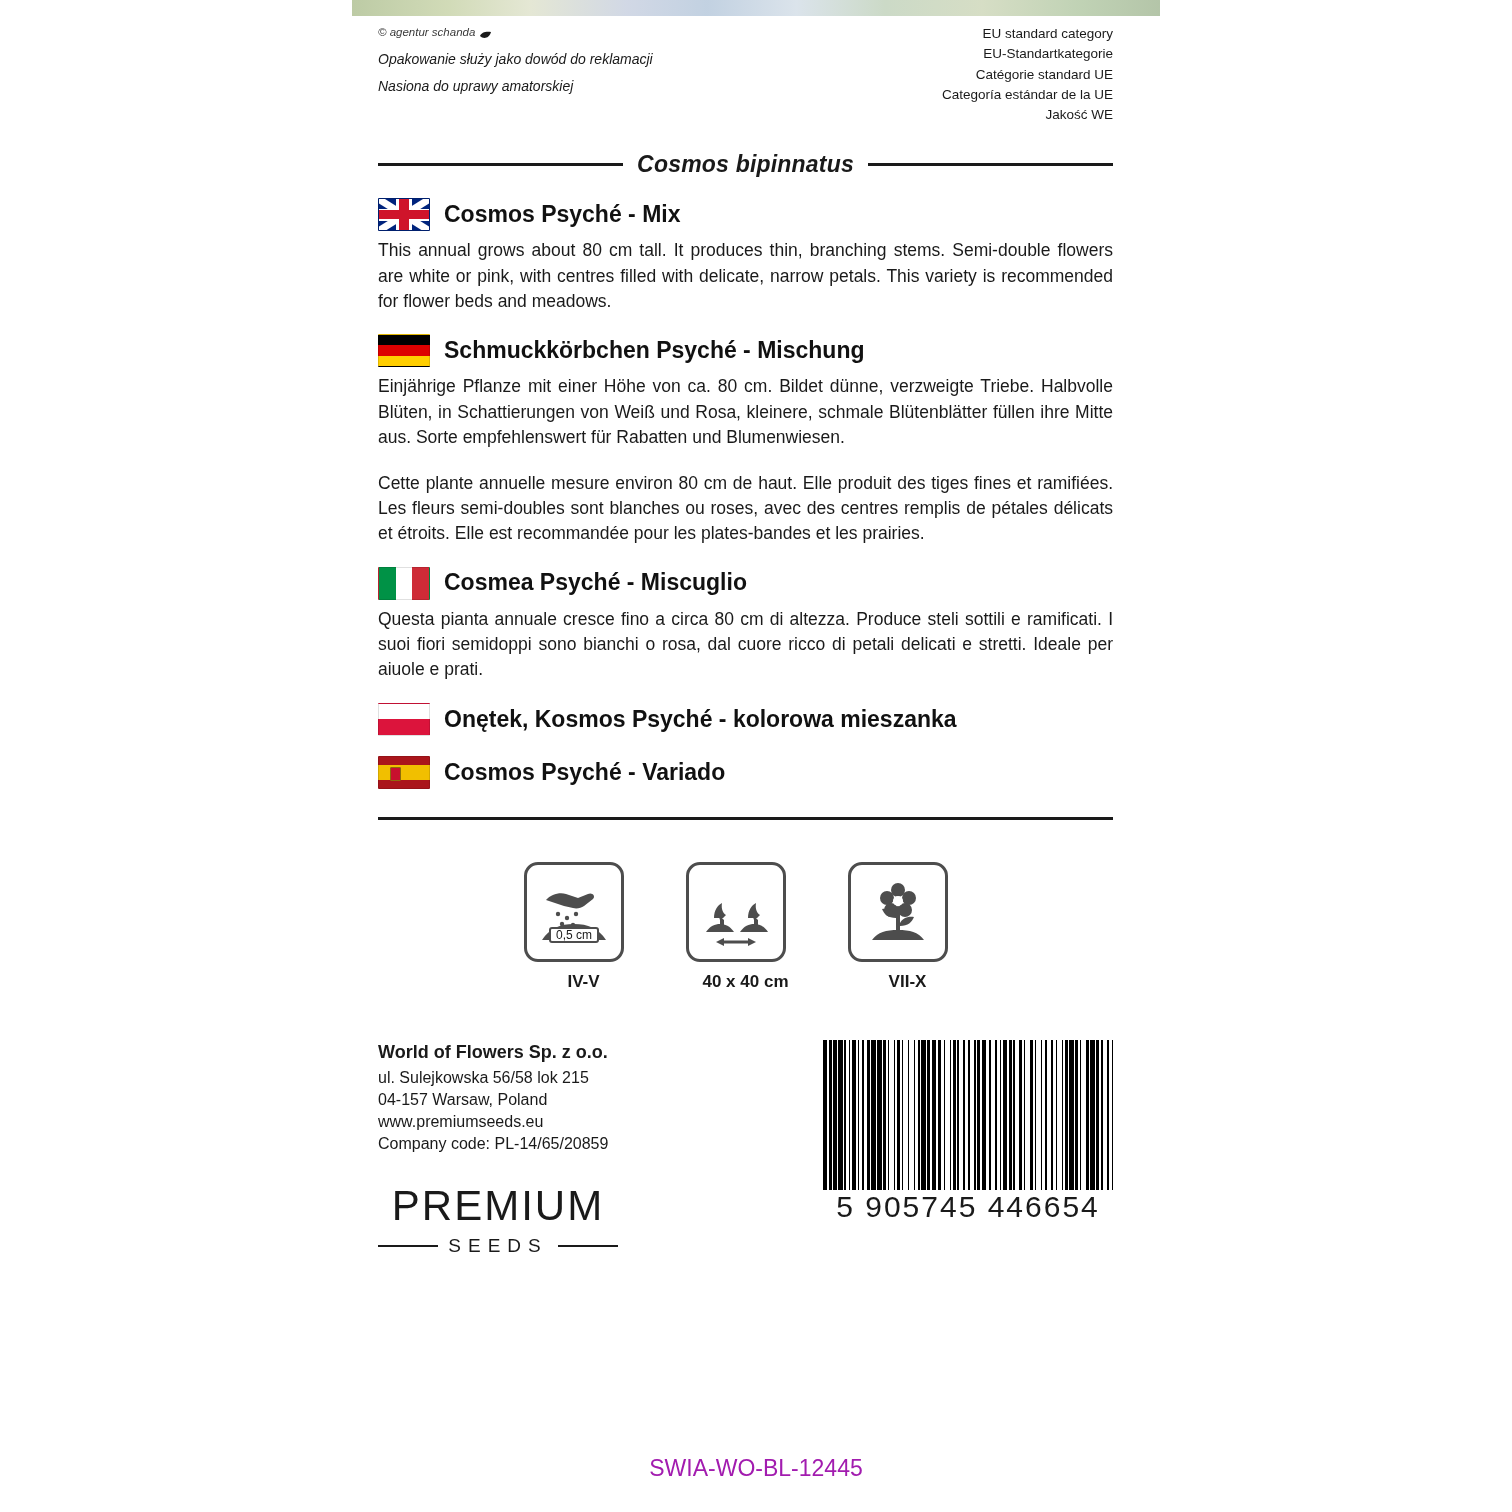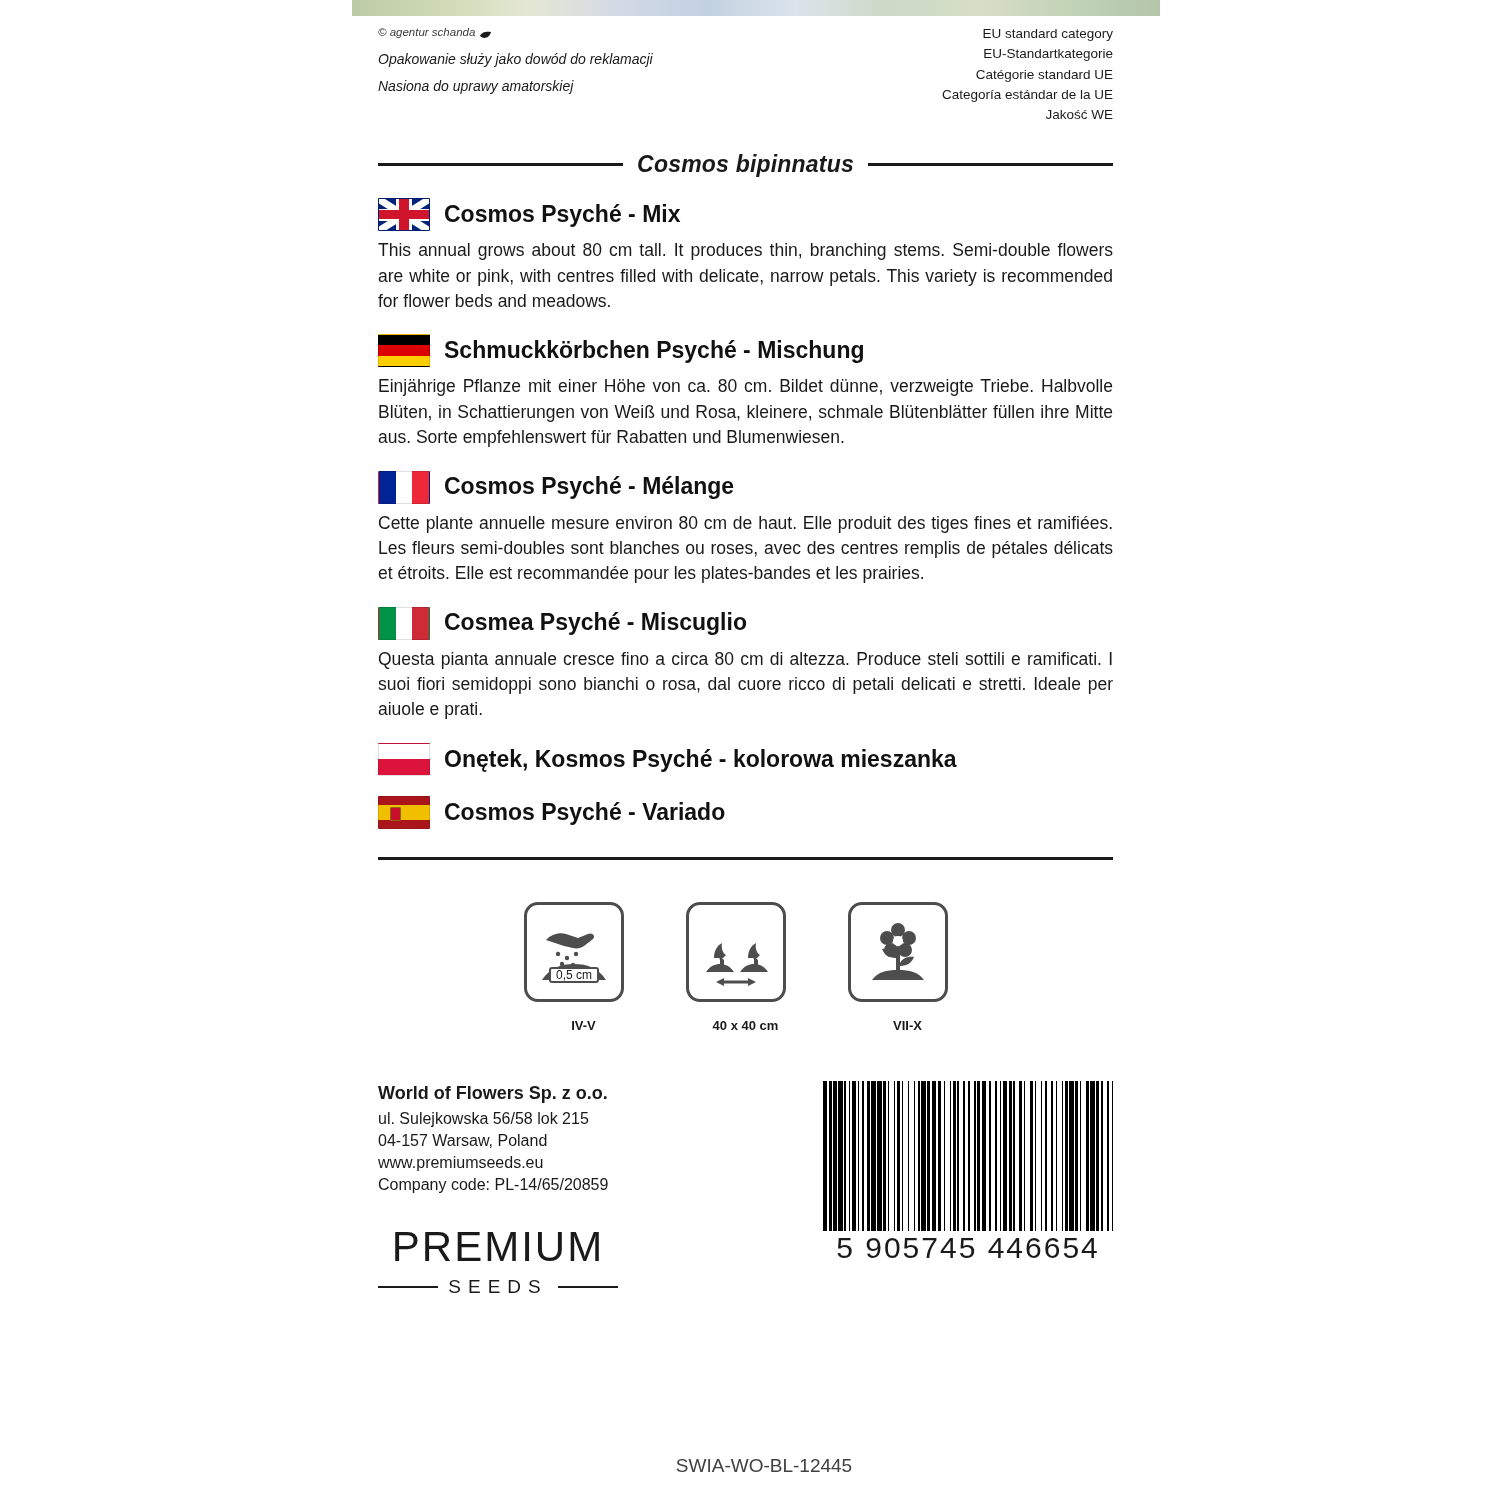--- a/index.html
+++ b/index.html
@@ -180,22 +180,22 @@
     height: 100px;
     border: 3px solid #4d4d4d;
     border-radius: 14px;
     box-sizing: border-box;
     display: flex;
     align-items: center;
     justify-content: center;
     background: #fff;
   }
   .picto-label {
-    margin-top: 16px;
-    font-size: 13px;
+    margin-top: 10px;
+    font-size: 17px;
     font-weight: bold;
     color: #1a1a1a;
   }
 
   
   .footer {
     margin-top: 48px;
     display: flex;
     justify-content: space-between;
     align-items: flex-start;
@@ -256,26 +256,26 @@
   }
   .barcode-num {
     font-size: 30px;
     letter-spacing: 2px;
     margin-top: 0;
     font-family: "Liberation Sans", sans-serif;
   }
 
   .sku {
     position: absolute;
-    left: 8px;
+    left: 0;
     top: 1455px;
     width: 808px;
     text-align: center;
-    font-size: 19px;
-    color: #404040;
+    font-size: 23px;
+    color: #a21caf;
   }
 </style>
 </head>
 <body>
 
 <div class="packet">
   <div class="topstrip"></div>
 
   <div class="inner">
 
@@ -324,24 +324,20 @@
 
     <div class="lang">
       <div class="lang-head">
         <span class="flag flag-de"></span>
         <span class="lang-title">Schmuckkörbchen Psyché - Mischung</span>
       </div>
       <div class="lang-body">Einjährige Pflanze mit einer Höhe von ca. 80 cm. Bildet dünne, verzweigte Triebe. Halbvolle Blüten, in Schattierungen von Weiß und Rosa, kleinere, schmale Blütenblätter füllen ihre Mitte aus. Sorte empfehlenswert für Rabatten und Blumenwiesen.</div>
     </div>
 
     <div class="lang">
-      <div class="lang-head">
-        <span class="flag flag-fr"></span>
-        <span class="lang-title">Cosmos Psyché - Mélange</span>
-      </div>
       <div class="lang-body">Cette plante annuelle mesure environ 80 cm de haut. Elle produit des tiges fines et ramifiées. Les fleurs semi-doubles sont blanches ou roses, avec des centres remplis de pétales délicats et étroits. Elle est recommandée pour les plates-bandes et les prairies.</div>
     </div>
 
     <div class="lang">
       <div class="lang-head">
         <span class="flag flag-it"></span>
         <span class="lang-title">Cosmea Psyché - Miscuglio</span>
       </div>
       <div class="lang-body">Questa pianta annuale cresce fino a circa 80 cm di altezza. Produce steli sottili e ramificati. I suoi fiori semidoppi sono bianchi o rosa, dal cuore ricco di petali delicati e stretti. Ideale per aiuole e prati.</div>
     </div>

